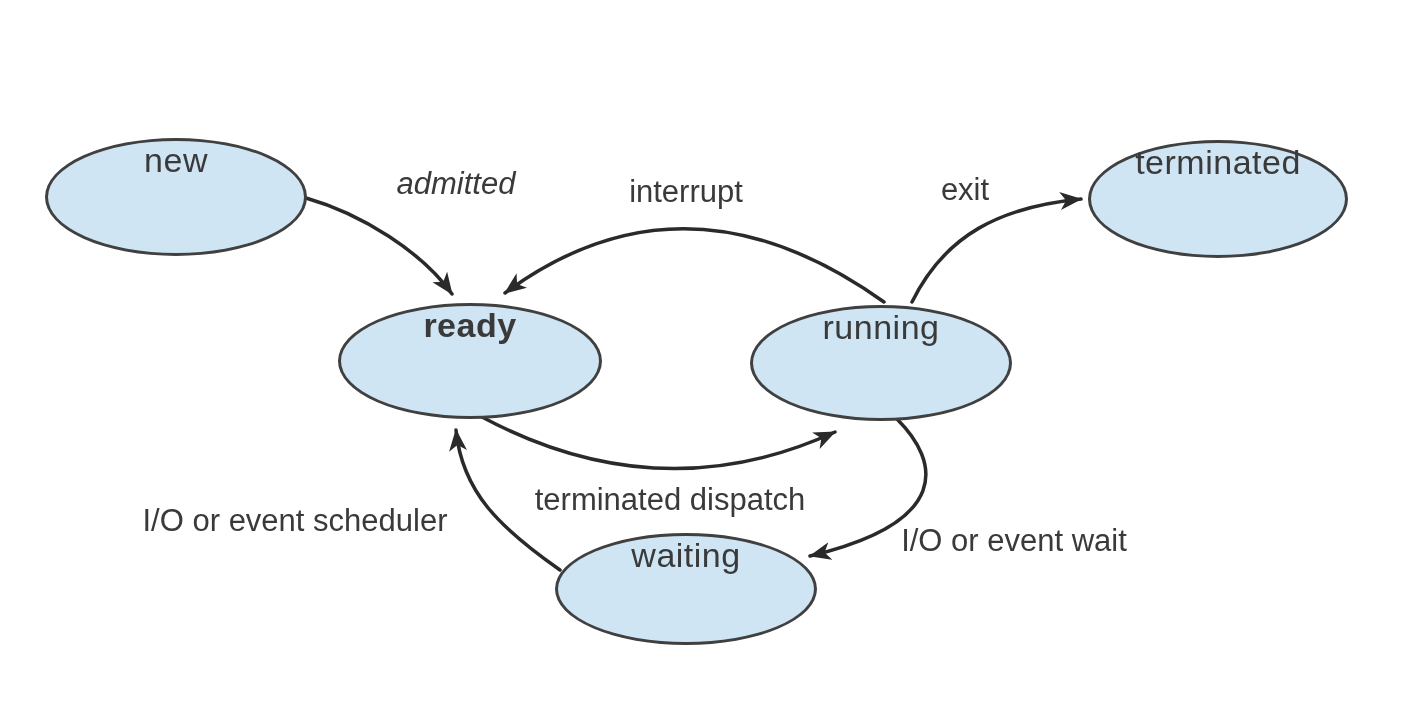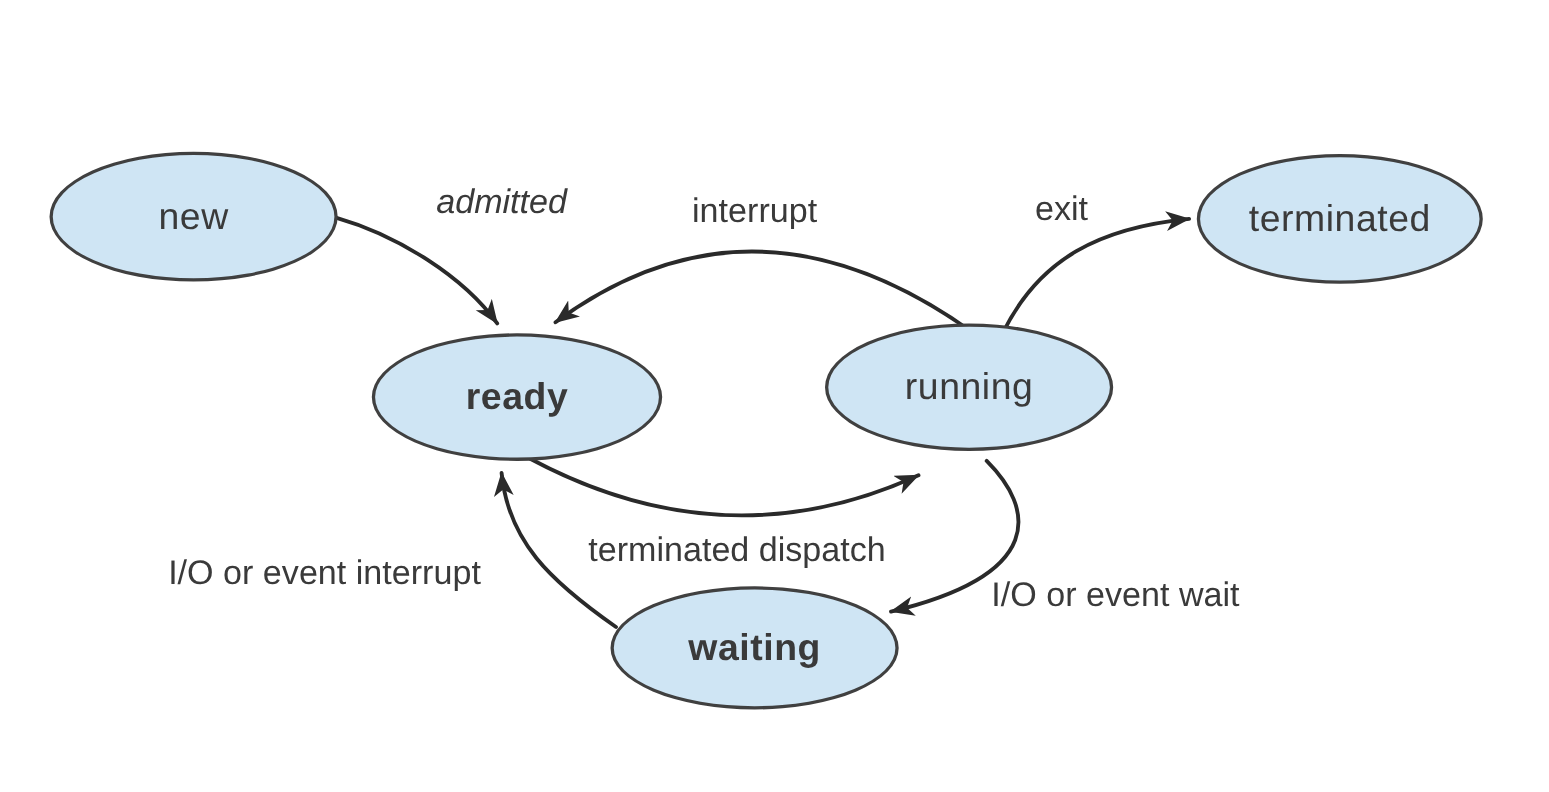--- a/index.html
+++ b/index.html
@@ -20,21 +20,20 @@
     position: relative;
     width: 1408px; height: 720px;
     background: var(--bg);
   }
   .state {
     position: absolute;
     border: 3px solid var(--state-border);
     border-radius: 50%;
     background: var(--state-fill);
     display: flex;
-    align-items: center;
     justify-content: center;
   }
   .state-label {
     font-size: 34px;
     color: var(--text);
     letter-spacing: 0.5px;
     white-space: nowrap;
   }
   .edge-label {
     position: absolute;
@@ -70,29 +69,29 @@
       <path d="M 912 302 C 945 235, 1000 207, 1081 199" class="edge" marker-end="url(#arrowhead)"></path>
       <path d="M 482 417 Q 660 512 835 432" class="edge" marker-end="url(#arrowhead)"></path>
       <path d="M 897 419 C 940 462, 952 522, 810 556" class="edge" marker-end="url(#arrowhead)"></path>
       <path d="M 560 570 C 500 528, 462 492, 456 430" class="edge" marker-end="url(#arrowhead)"></path>
     </svg>
 <div class="edge-label" style="left: 456px; top: 184px; font-style: italic;">admitted</div>
     <div class="edge-label" style="left: 686px; top: 192px;">interrupt</div>
     <div class="edge-label" style="left: 965px; top: 190px; text-align: right;">exit</div>
     <div class="edge-label" style="left: 670px; top: 500px;">terminated dispatch</div>
     <div class="edge-label" style="left: 1014px; top: 523px; margin-top: 18px;">I/O or event wait</div>
-    <div class="edge-label" style="left: 295px; top: 521px;">I/O or event interrupt</div>
+    <div class="edge-label" style="left: 295px; top: 521px;">I/O or event scheduler</div>
     <div class="state" style="left: 45px; top: 138px; width: 262px; height: 118px;">
       <span class="state-label">new</span>
     </div>
     <div class="state" style="left: 338px; top: 303px; width: 264px; height: 116px; font-weight: bold;">
       <span class="state-label">ready</span>
     </div>
-    <div class="state" style="left: 750px; top: 294px; width: 262px; height: 116px;">
+    <div class="state" style="left: 750px; top: 305px; width: 262px; height: 116px;">
       <span class="state-label">running</span>
     </div>
     <div class="state" style="left: 1088px; top: 140px; width: 260px; height: 118px;">
       <span class="state-label">terminated</span>
     </div>
-    <div class="state" style="left: 555px; top: 533px; width: 262px; height: 112px; font-weight: bold;">
+    <div class="state" style="left: 555px; top: 533px; width: 262px; height: 112px;">
       <span class="state-label">waiting</span>
     </div>
   </div>
 
 </body></html>

